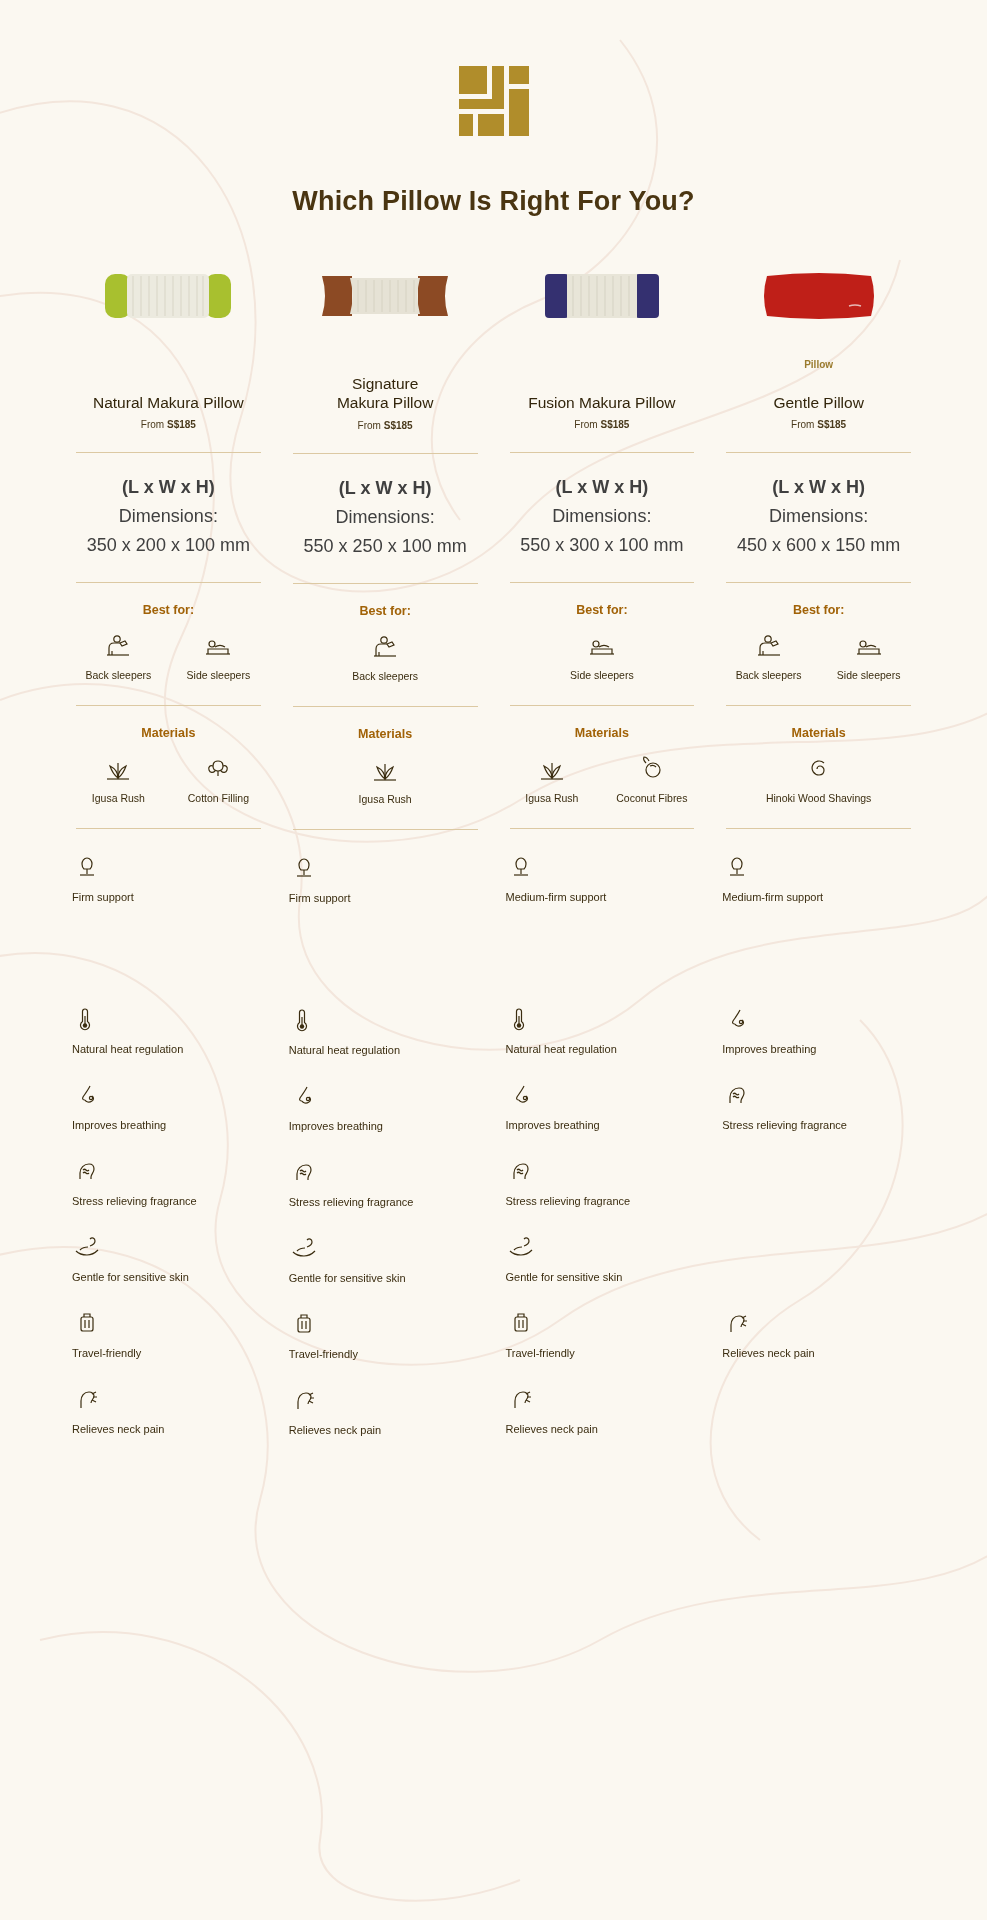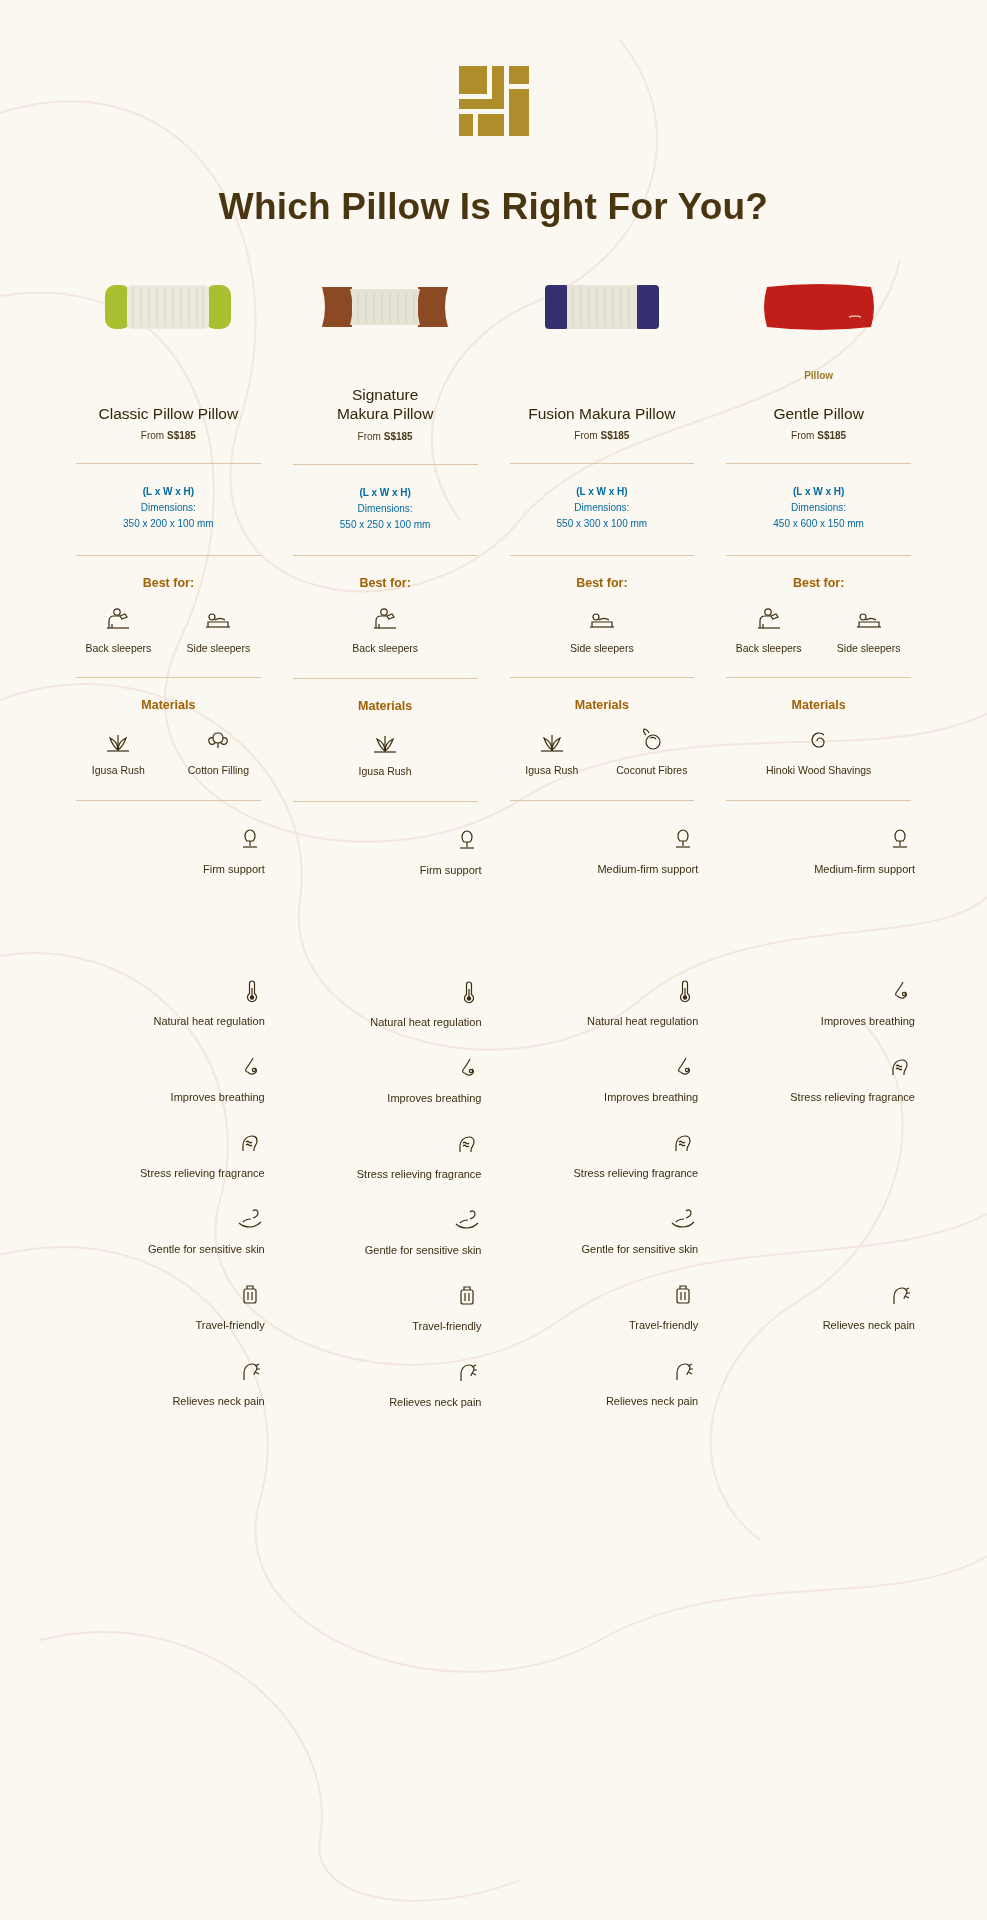--- a/index.html
+++ b/index.html
@@ -29,21 +29,21 @@
     padding-top: 66px;
   }
   .logo {
     width: 70px;
     height: 70px;
   }
 
   
   .title {
     text-align: center;
-    font-size: 37px;
+    font-size: 27px;
     font-weight: bold;
     letter-spacing: 0.2px;
     color: #4a3511;
     margin: 50px 0 0 0;
   }
 
   
   .columns {
     display: grid;
     grid-template-columns: repeat(4, 1fr);
@@ -91,21 +91,21 @@
     margin-top: 7px;
   }
   .prod-price b { font-weight: bold; }
 
   .divider {
     border: none;
     border-top: 1px solid #dcc9a3;
     margin: 22px 4px 20px 4px;
   }
 
-  .dim-block { font-size: 10px; line-height: 1.62; color: #0369a1; }
+  .dim-block { font-size: 18px; line-height: 1.62; color: #404040; }
   .dim-block .dl { font-weight: bold; }
 
   .section-label {
     font-size: 12.5px;
     font-weight: bold;
     color: #a16207;
     margin-bottom: 12px;
   }
 
   .icon-row {
@@ -129,21 +129,21 @@
   }
   .icon-item .cap {
     font-size: 10.5px;
     color: #3b2d10;
     line-height: 1.3;
   }
 
   .feature {
     display: flex;
     flex-direction: column;
-    align-items: flex-end;
+    align-items: flex-start;
     margin-bottom: 22px;
   }
   .feature .glyph {
     height: 36px;
     display: flex;
     align-items: center;
     justify-content: center;
     margin-bottom: 6px;
   }
   .feature .cap {
@@ -206,21 +206,21 @@
               <line x1="70" y1="14" x2="70" y2="54"></line>
             <line x1="78" y1="14" x2="78" y2="54"></line>
               <line x1="86" y1="14" x2="86" y2="54"></line>
             <line x1="94" y1="14" x2="94" y2="54"></line>
               <line x1="100" y1="14" x2="100" y2="54"></line>
           </g>
         </svg>
       </div>
       <div class="badge empty"></div>
       <div class="prod-name">
-        <span>Classic Pillow Pillow</span>
+        <span>Natural Makura Pillow</span>
       </div>
       <div class="prod-price">
         <span>From </span><b>S$185</b>
       </div>
 
       <hr class="divider">
 
       <div class="dim-block">
         <div class="dl">(L x W x H)</div>
         <div>Dimensions:</div>

